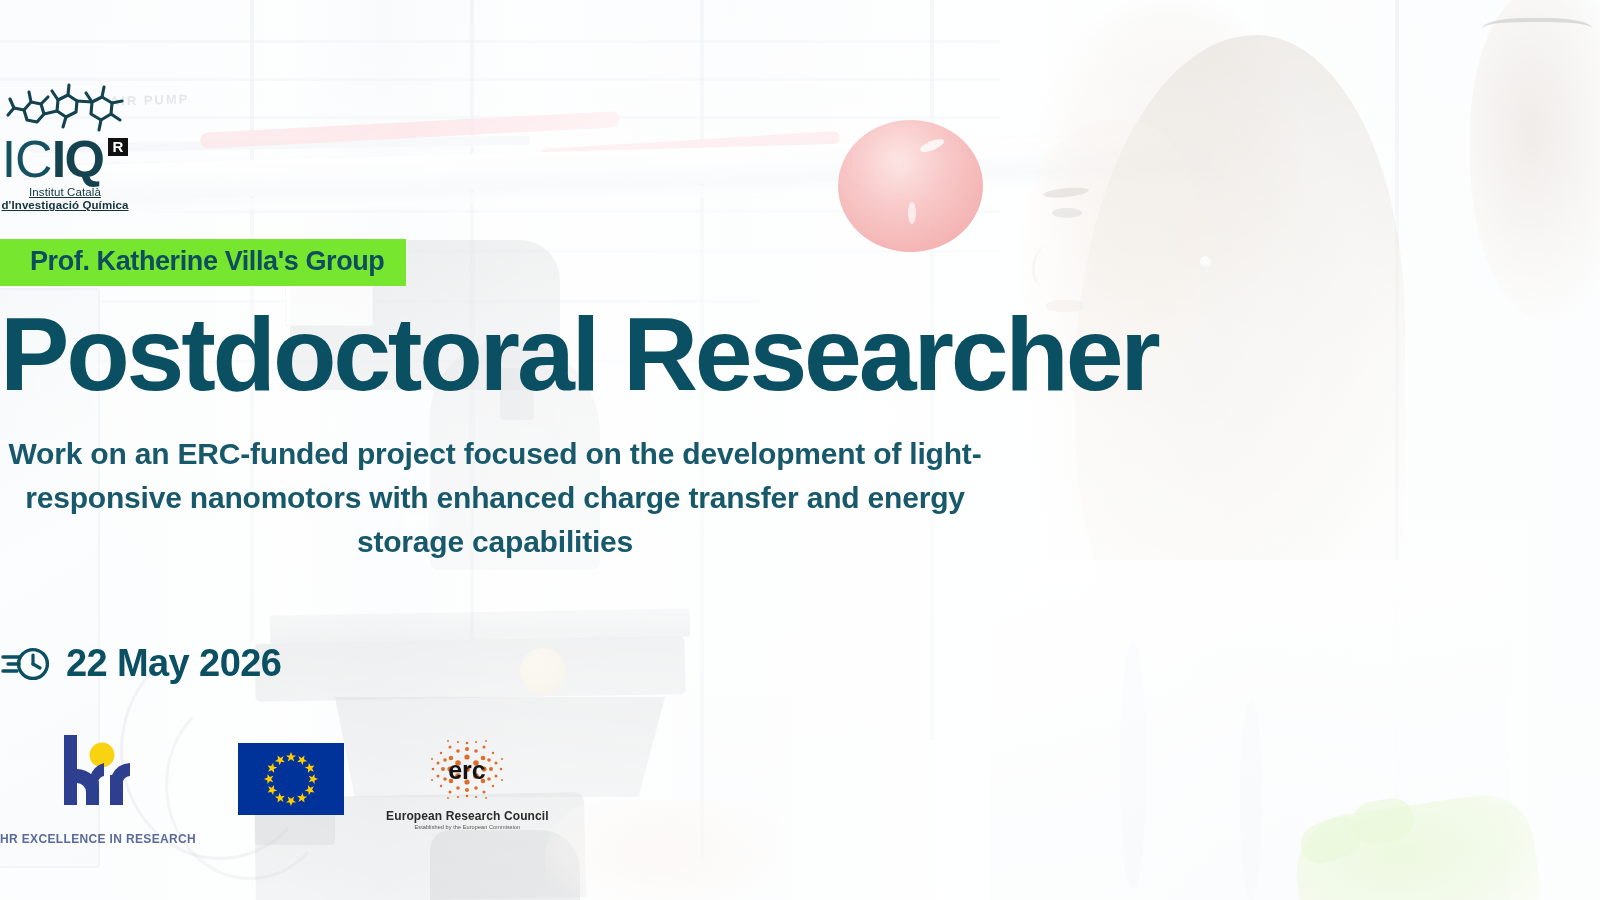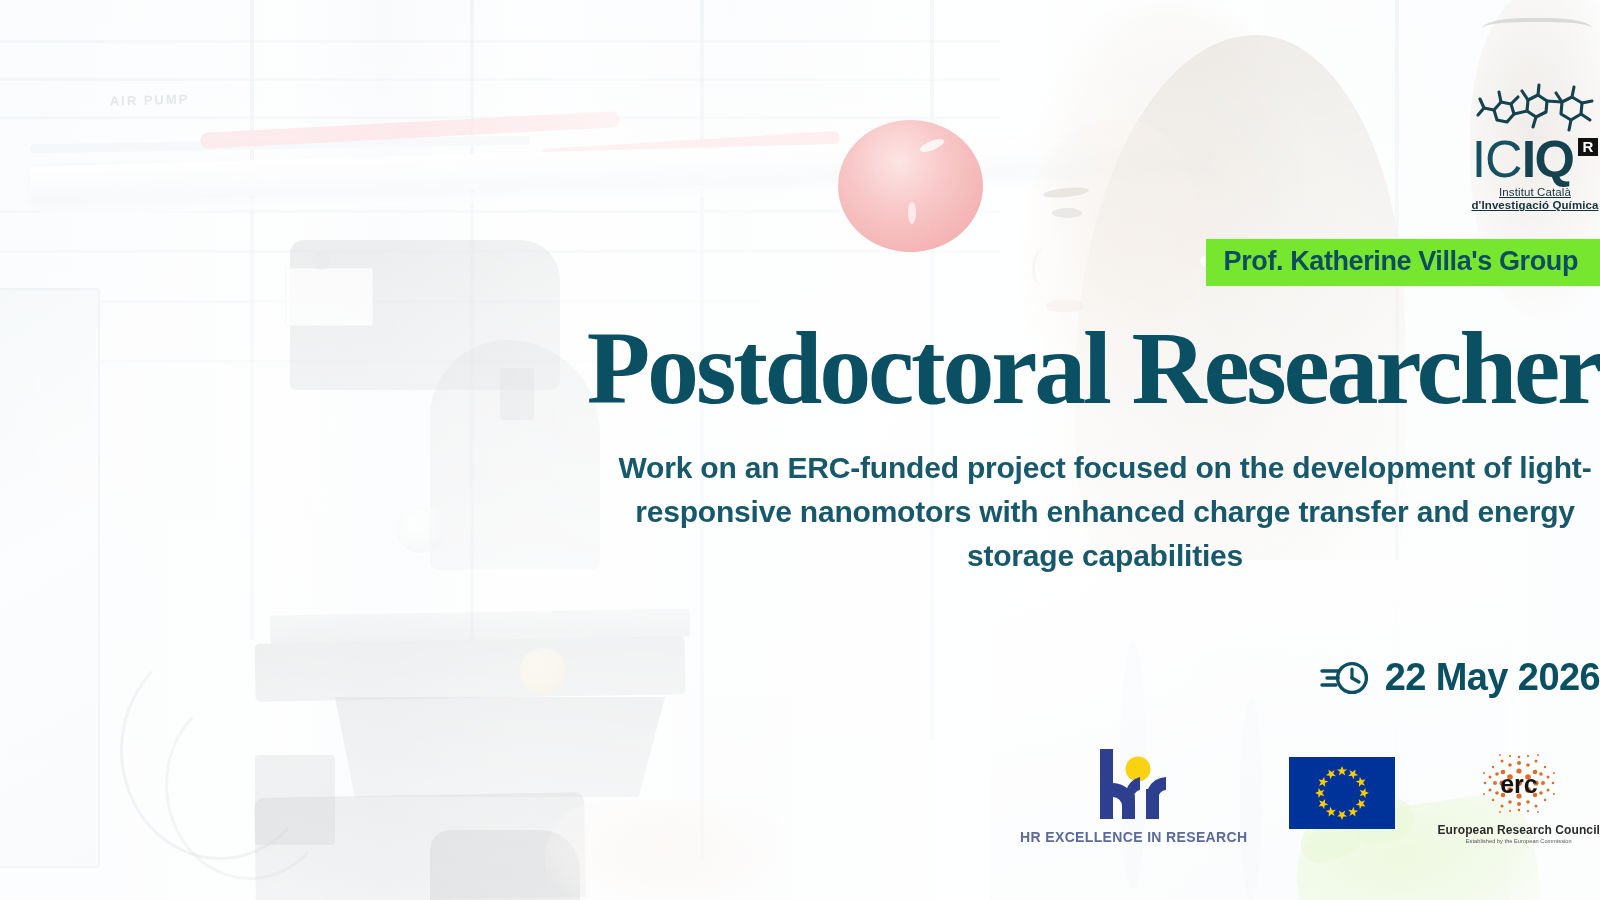--- a/index.html
+++ b/index.html
@@ -225,50 +225,50 @@
   }
   .wash2 {
     position:absolute; inset:0;
     background:radial-gradient(ellipse 1100px 620px at 50% 46%, rgba(255,255,255,.55) 0%, rgba(255,255,255,.22) 58%, rgba(255,255,255,0) 85%);
     pointer-events:none;
   }
 
   
   #content {
     position:absolute; inset:0;
-    display:flex; flex-direction:column; align-items:flex-end;
+    display:flex; flex-direction:column; align-items:flex-start;
   }
 
   
   .logo-wrap { margin-top:80px; display:flex; flex-direction:column; align-items:center; }
   .logo-mol { display:block; }
   .logo-iciq-row { display:flex; align-items:flex-start; margin-top:-6px; }
   .logo-sub {
     margin-top:2px; text-align:center; color:#13323c; line-height:1.18;text-decoration:underline;
   }
   .logo-sub .l1 { font-size:11.5px; font-weight:400; letter-spacing:.1px; }
   .logo-sub .l2 { font-size:11.5px; font-weight:700; letter-spacing:.1px; }
 
   
   .badge {
     margin-top:26px;
     background:#77e62e;
-    padding:7px 22px 9px 18px;
+    padding:7px 22px 9px 30px;
     display:inline-block;
   }
   .badge span {
     font-size:27px; font-weight:800; color:#0d4d5f; letter-spacing:-.4px;
     white-space:nowrap;
   }
 
   
   .title {
-    margin-top:28px;
+    margin-top:14px;
     font-size:104px; font-weight:800; color:#0b4f63;
-    letter-spacing:-3.2px; line-height:1.04; white-space:nowrap;font-family:Liberation Serif, serif;
+    letter-spacing:-3.2px; line-height:1.04; white-space:nowrap;
   }
 
   
   .subtitle {
     margin-top:24px; width:990px; text-align:center;
     font-size:30px; font-weight:700; color:#17586b; line-height:1.47;
     letter-spacing:-.2px;
   }
 
   
@@ -278,21 +278,21 @@
   .date-text {
     font-size:38px; font-weight:800; color:#0b4f63; letter-spacing:-.6px;
   }
 
   
   .footer {
     margin-top:44px; display:flex; align-items:flex-start; gap:42px;
   }
   .hr-logo { display:flex; flex-direction:column; align-items:center; }
   .hr-caption {
-    margin-top:4px; font-size:14px; font-weight:700; color:#5b6a9a;
+    margin-top:21px; font-size:12px; font-weight:700; color:#5b6a9a;
     letter-spacing:.35px; white-space:nowrap;
   }
   .eu-flag {
     width:106px; height:72px; background:#003399; position:relative;
     margin-top:14px;
   }
   .erc-logo { display:flex; flex-direction:column; align-items:center; margin-top:10px; }
   .erc-c1 { margin-top:2px; font-size:12px; font-weight:700; color:#2b2b2b; letter-spacing:.1px; }
   .erc-c2 { margin-top:1px; font-size:5.6px; font-weight:400; color:#555; letter-spacing:.05px; }
 </style>

